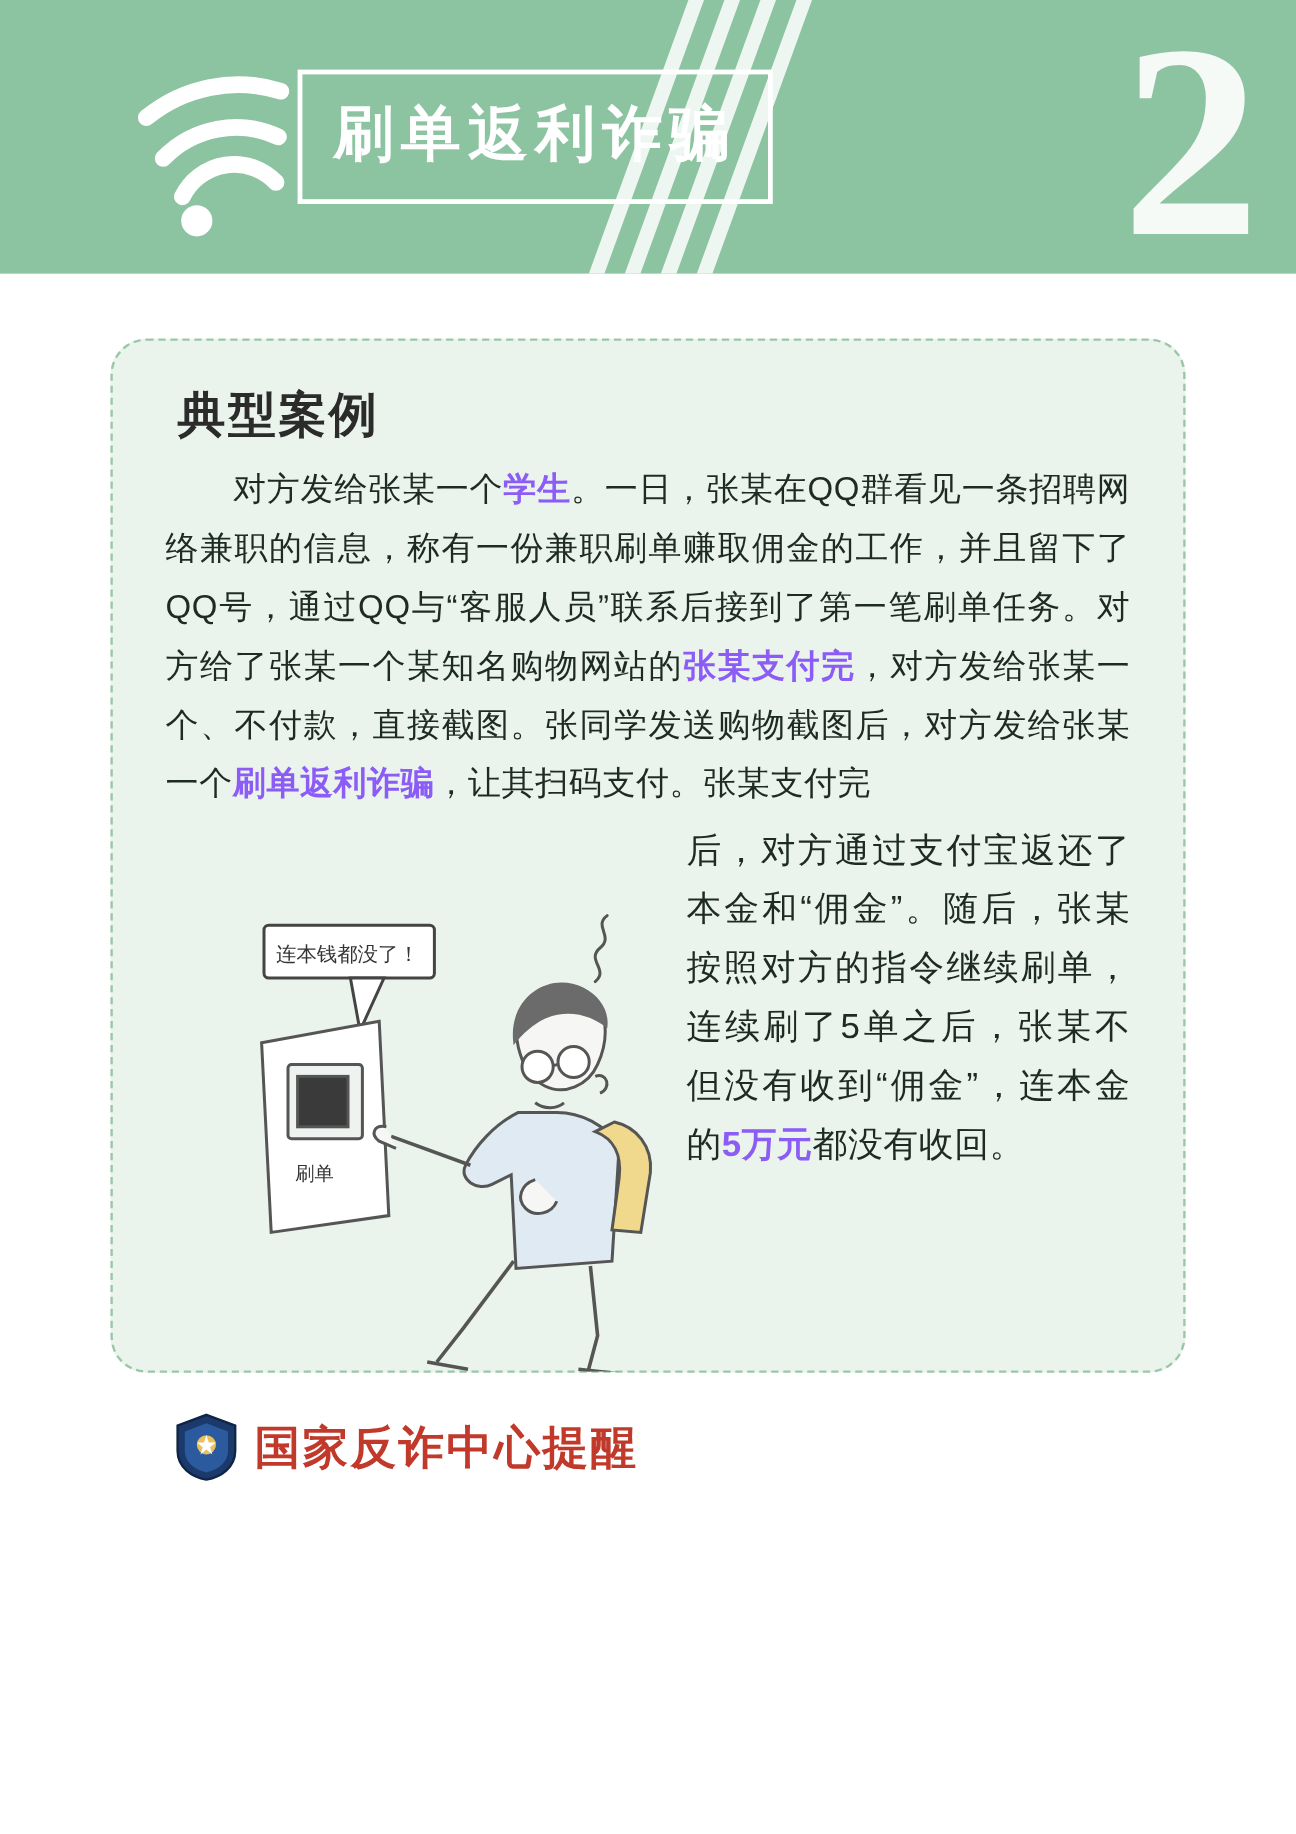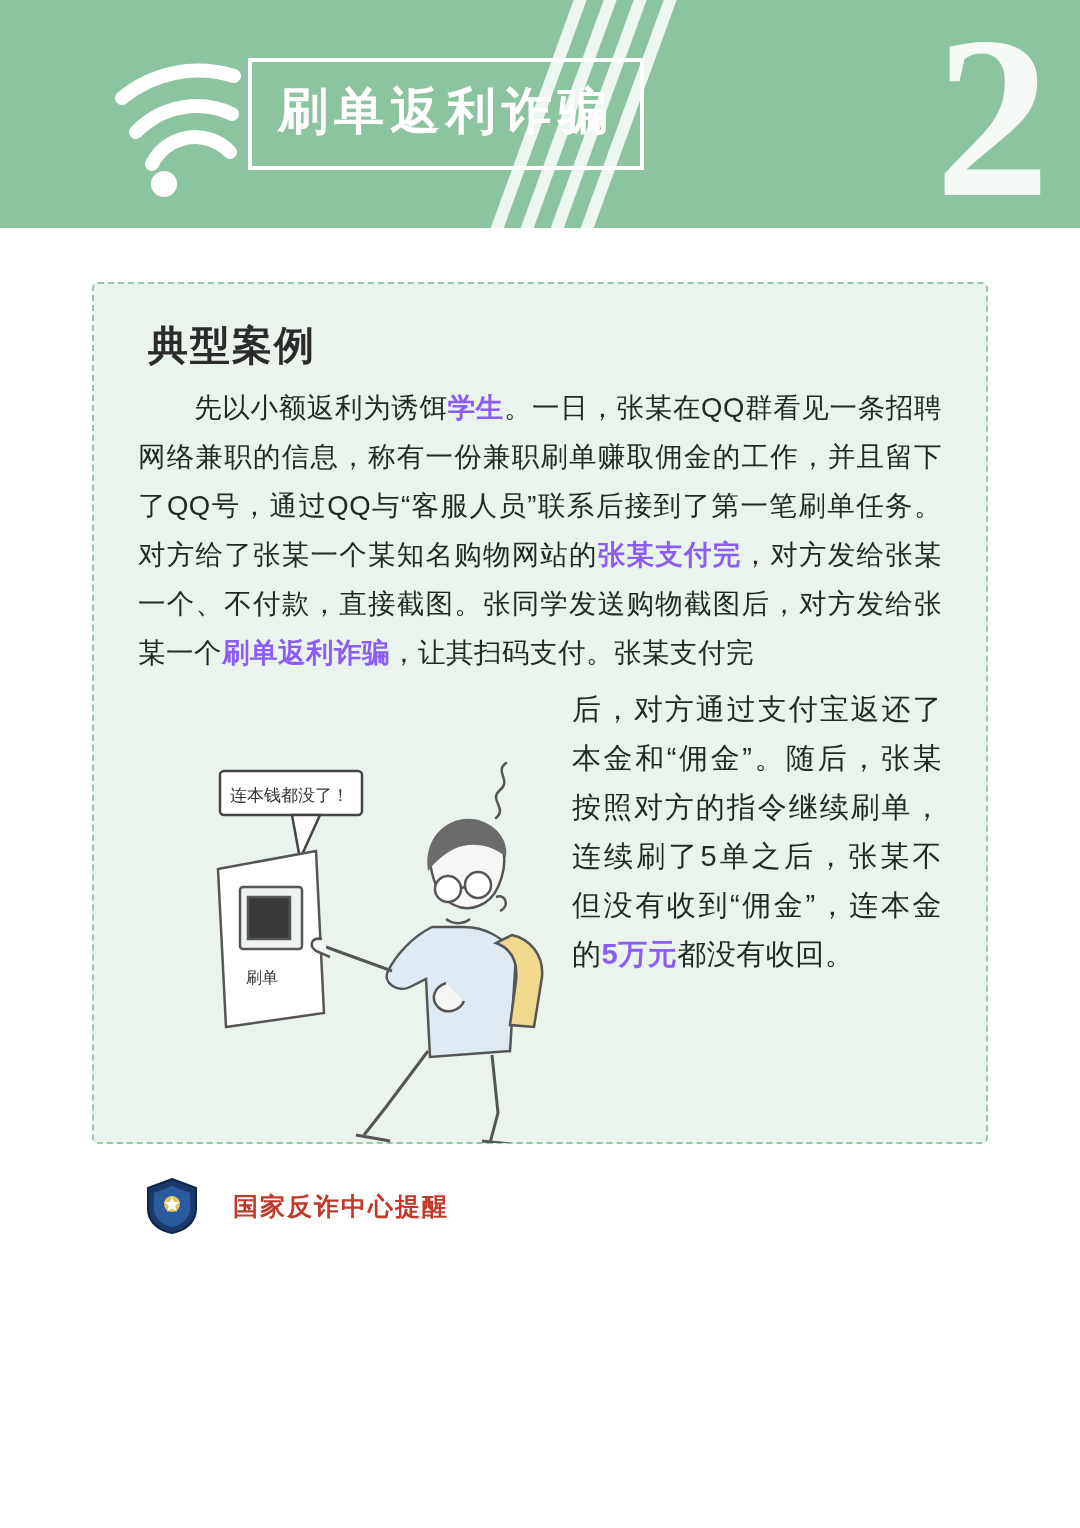--- a/index.html
+++ b/index.html
@@ -86,21 +86,21 @@
 
   
   .case-card {
     position: absolute;
     left: 92px;
     top: 282px;
     width: 896px;
     height: 862px;
     background: #eaf4ec;
     border: 2px dashed #9ac7a8;
-    border-radius: 6px;
+    border-radius: 30px;
     padding: 26px 44px 0 44px;
   }
   .case-title {
     font-size: 40px;
     font-weight: bold;
     color: #2b2b2b;
     letter-spacing: 2px;
     margin: 8px 0 10px 10px;
     font-family: "DejaVu Sans", sans-serif;
   }
@@ -160,26 +160,25 @@
     align-items: center;
     padding-left: 38px;
     background: #ffffff;
   }
   .badge {
     width: 52px; height: 58px;
     margin-right: 14px;
     flex: 0 0 auto;
   }
   .tip-title {
-    font-size: 25px;
+    font-size: 38px;
     font-weight: bold;
     color: #c0392b;
     letter-spacing: 2px;
     font-family: "DejaVu Sans", sans-serif;
-    margin-left: 21px;
   }
   .tip-body {
     padding-top: 40px;
     font-size: 27.5px;
     line-height: 50px;
     color: #1d2b22;
     text-align: justify;
     text-justify: inter-ideograph;
   }
   .tip-body .ind { display: inline-block; width: 56px; }
@@ -220,21 +219,21 @@
 
     <div class="title-box">
       <div class="title-text">刷单返利诈骗</div>
     </div>
   </div>
 
   <div class="case-card">
     <div class="case-title">典型案例</div>
 
     <div class="case-body">
-      <span class="ind"></span><span>先以小额返利为诱饵</span><span class="hl">学生</span><span>。一日，张某在QQ群看见一条招聘网络兼职的信息，称有一份兼职刷单赚取佣金的工作，并且留下了QQ号，通过QQ与“客服人员”联系后接到了第一笔刷单任务。对方给了张某一个某知名购物网站的</span><span class="hl">张某支付完</span><span>，对方发给张某一个、不付款，直接截图。张同学发送购物截图后，对方发给张某一个</span><span class="hl">刷单返利诈骗</span><span>，让其扫码支付。张某支付完</span>
+      <span class="ind"></span><span>对方发给张某一个</span><span class="hl">学生</span><span>。一日，张某在QQ群看见一条招聘网络兼职的信息，称有一份兼职刷单赚取佣金的工作，并且留下了QQ号，通过QQ与“客服人员”联系后接到了第一笔刷单任务。对方给了张某一个某知名购物网站的</span><span class="hl">张某支付完</span><span>，对方发给张某一个、不付款，直接截图。张同学发送购物截图后，对方发给张某一个</span><span class="hl">刷单返利诈骗</span><span>，让其扫码支付。张某支付完</span>
     </div>
 
     <div class="case-lower">
 
       <svg class="illus" viewBox="0 0 420 460">
 
         <g fill="none" stroke="#555" stroke-width="2.5" stroke-linecap="round">
           <path d="M300,135 c12,-10 -8,-18 4,-28 c12,-10 -6,-18 6,-27"></path>
           <path d="M286,168 c10,-9 -7,-16 4,-25"></path>
         </g>

